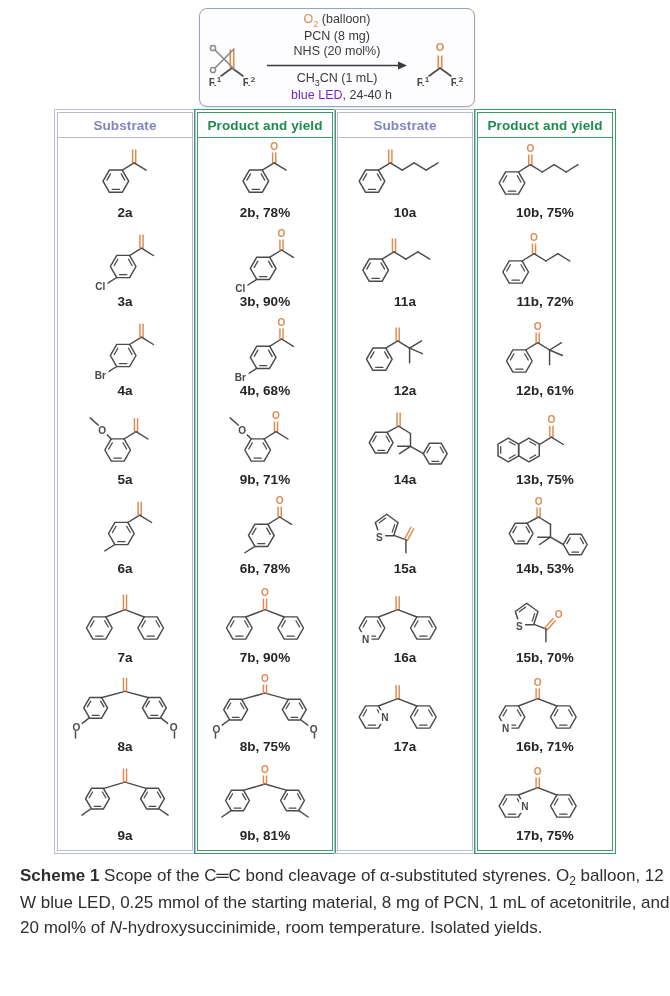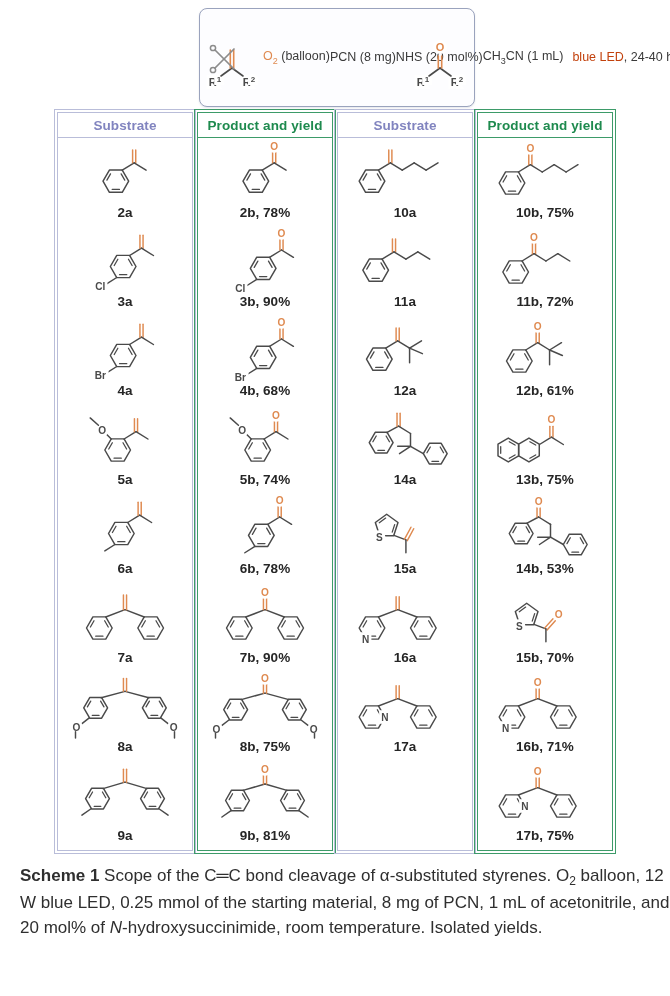--- a/index.html
+++ b/index.html
@@ -7,21 +7,21 @@
   .page{position:relative;width:670px;height:996px;background:#fff;overflow:hidden;}
 
   
   .rxn-box{
     position:absolute;left:199px;top:8px;width:274px;height:97px;
     border:1.5px solid #9AA3BD;border-radius:8px;background:#FDFDFF;
     box-shadow:0 1px 2px rgba(40,50,90,.12);
     display:flex;align-items:center;justify-content:center;gap:0px;
   }
   .mol-svg{flex:0 0 auto;}
-  .cond{display:flex;align-items:center;width:148px;}
+  .cond{display:flex;flex-direction:column;align-items:center;width:148px;}
   .cond-line{font-size:12.5px;line-height:1.22;color:#3A3A3A;white-space:nowrap;}
   .cond-line sub{font-size:9px;}
   .arrow-svg{margin:1px 0;}
 
   
   .scope{position:absolute;left:57px;top:112px;width:556px;display:flex;gap:4px;}
   .col{flex:1;background:#fff;border:1px solid var(--c);outline:1px solid var(--c);outline-offset:2px;}
   .col-header{height:24px;display:flex;align-items:center;justify-content:center;
     font-weight:bold;font-size:13.5px;border-bottom:1px solid var(--c);letter-spacing:.1px;}
   .col.sub{--c:#B9BDD9;}
@@ -58,21 +58,21 @@
       </svg>
     <div class="cond">
       <div class="cond-line"><span style="color: rgb(223, 138, 80);">O</span><sub style="color: rgb(223, 138, 80);">2</sub><span> (balloon)</span></div>
       <div class="cond-line"><span>PCN (8 mg)</span></div>
       <div class="cond-line"><span>NHS (20 mol%)</span></div>
       <svg class="arrow-svg" width="140" height="9" viewBox="0 0 140 9">
         <line x1="0" y1="4.5" x2="133" y2="4.5" stroke="#3A3A3A" stroke-width="1.5"></line>
         <polygon points="131,0.5 140,4.5 131,8.5" fill="#3A3A3A"></polygon>
       </svg>
       <div class="cond-line"><span>CH</span><sub>3</sub><span>CN (1 mL)</span></div>
-      <div class="cond-line"><span style="color: #c2410c; margin-left: 9px;">blue LED</span><span>, 24-40 h</span></div>
+      <div class="cond-line"><span style="color: #6d28d9; margin-left: 9px;">blue LED</span><span>, 24-40 h</span></div>
     </div>
     <svg id="right-mol" class="mol-svg" viewBox="0 0 60 64" width="60" height="64">
         <text x="12" y="60" text-anchor="middle" font-family="&quot;Liberation Sans&quot;,sans-serif" font-size="11" font-weight="bold" fill="#4A4A4A" stroke="#ffffff" stroke-width="6" paint-order="stroke">R<tspan dy="-4" font-size="8">1</tspan></text>
         <text x="46" y="60" text-anchor="middle" font-family="&quot;Liberation Sans&quot;,sans-serif" font-size="11" font-weight="bold" fill="#4A4A4A" stroke="#ffffff" stroke-width="6" paint-order="stroke">R<tspan dy="-4" font-size="8">2</tspan></text>
         <line x1="18" y1="50" x2="29" y2="42" stroke="#4A4A4A" stroke-width="1.6" stroke-linecap="round"></line>
         <line x1="40" y1="50" x2="29" y2="42" stroke="#4A4A4A" stroke-width="1.6" stroke-linecap="round"></line>
         <line x1="30.7" y1="42" x2="30.7" y2="30" stroke="#DF8A50" stroke-width="1.6" stroke-linecap="round"></line>
         <line x1="27.3" y1="42" x2="27.3" y2="30" stroke="#DF8A50" stroke-width="1.6" stroke-linecap="round"></line>
         <text x="29" y="25" text-anchor="middle" font-family="&quot;Liberation Sans&quot;,sans-serif" font-size="11" font-weight="bold" fill="#DF8A50" stroke="#ffffff" stroke-width="6" paint-order="stroke">O</text>
       </svg>
@@ -270,21 +270,21 @@
             <line x1="54.063199999999995" y1="56.97202318320678" x2="61.9368" y2="56.97202318320678" stroke="#4A4A4A" stroke-width="1.4" stroke-linecap="round"></line>
             <line x1="65" y1="36" x2="78" y2="28" stroke="#4A4A4A" stroke-width="1.6" stroke-linecap="round"></line>
             <line x1="79.7" y1="28" x2="79.7" y2="16" stroke="#DF8A50" stroke-width="1.6" stroke-linecap="round"></line>
             <line x1="76.3" y1="28" x2="76.3" y2="16" stroke="#DF8A50" stroke-width="1.6" stroke-linecap="round"></line>
             <text x="78" y="14" text-anchor="middle" font-family="&quot;Liberation Sans&quot;,sans-serif" font-size="11" font-weight="bold" fill="#DF8A50" stroke="#ffffff" stroke-width="6" paint-order="stroke">O</text>
             <line x1="78" y1="28" x2="91" y2="36" stroke="#4A4A4A" stroke-width="1.6" stroke-linecap="round"></line>
             <line x1="51" y1="36" x2="45" y2="30" stroke="#4A4A4A" stroke-width="1.6" stroke-linecap="round"></line>
             <text x="41" y="30" text-anchor="middle" font-family="&quot;Liberation Sans&quot;,sans-serif" font-size="11" font-weight="bold" fill="#4A4A4A" stroke="#ffffff" stroke-width="6" paint-order="stroke">O</text>
             <line x1="37" y1="21" x2="28" y2="13" stroke="#4A4A4A" stroke-width="1.6" stroke-linecap="round"></line>
           </svg>
-          <div class="cell-label">5b, 74%</div>
+          <div class="cell-label">9b, 71%</div>
         </div>
         <div class="cell">
           <svg viewBox="0 0 132 72">
             <polygon points="76,44 69,31.87564434701786 55,31.875644347017857 48,44 54.99999999999999,56.12435565298214 69,56.12435565298214" fill="none" stroke="#4A4A4A" stroke-width="1.6" stroke-linejoin="round"></polygon>
             <line x1="71.7384" y1="42.923357218015184" x2="67.80160000000001" y2="36.10461959877804" stroke="#4A4A4A" stroke-width="1.4" stroke-linecap="round"></line>
             <line x1="56.1984" y1="36.10461959877803" x2="52.2616" y2="42.923357218015184" stroke="#4A4A4A" stroke-width="1.4" stroke-linecap="round"></line>
             <line x1="58.063199999999995" y1="52.97202318320678" x2="65.9368" y2="52.97202318320678" stroke="#4A4A4A" stroke-width="1.4" stroke-linecap="round"></line>
             <line x1="69" y1="32" x2="82" y2="24" stroke="#4A4A4A" stroke-width="1.6" stroke-linecap="round"></line>
             <line x1="83.7" y1="24" x2="83.7" y2="12" stroke="#DF8A50" stroke-width="1.6" stroke-linecap="round"></line>
             <line x1="80.3" y1="24" x2="80.3" y2="12" stroke="#DF8A50" stroke-width="1.6" stroke-linecap="round"></line>

